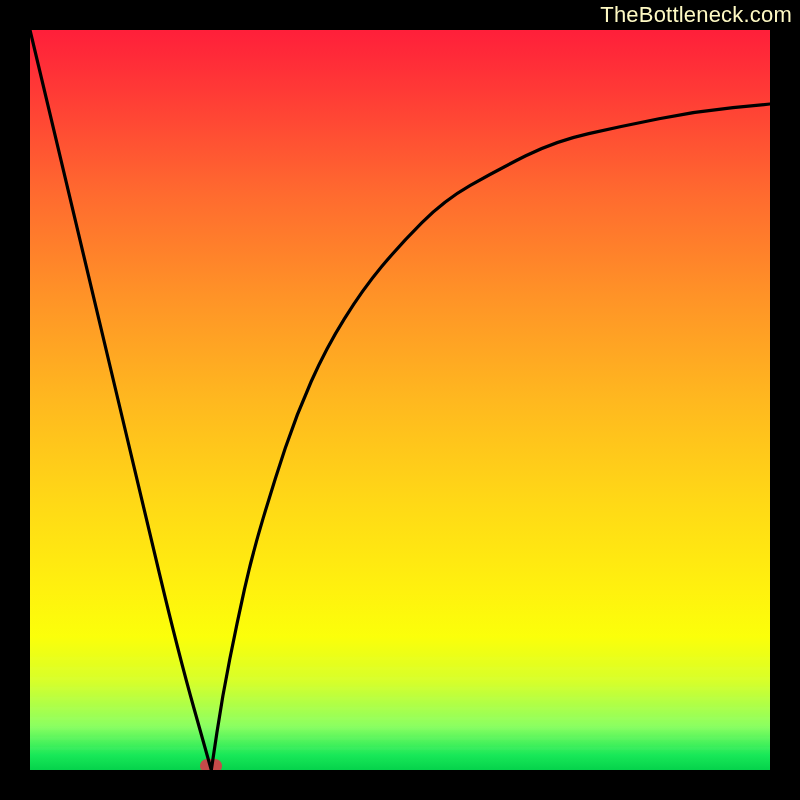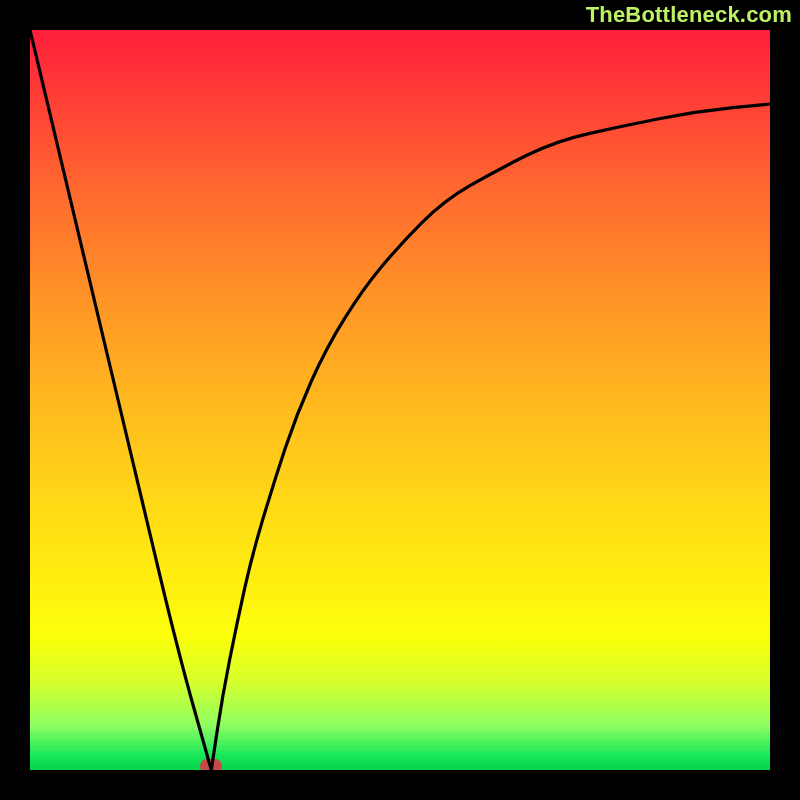--- a/index.html
+++ b/index.html
@@ -9,22 +9,22 @@
     width: 800px;
     height: 800px;
     background: #000;
   }
   .watermark {
     position: absolute;
     top: 2px;
     right: 8px;
     font-family: Arial, Helvetica, sans-serif;
     font-size: 22px;
-    font-weight: 700;
-    color: #bef264;
+    font-weight: 400;
+    color: #fef9c3;
     letter-spacing: 0.2px;
     z-index: 5;
   }
   .plot {
     position: absolute;
     left: 30px;
     top: 30px;
     width: 740px;
     height: 740px;
     overflow: hidden;

